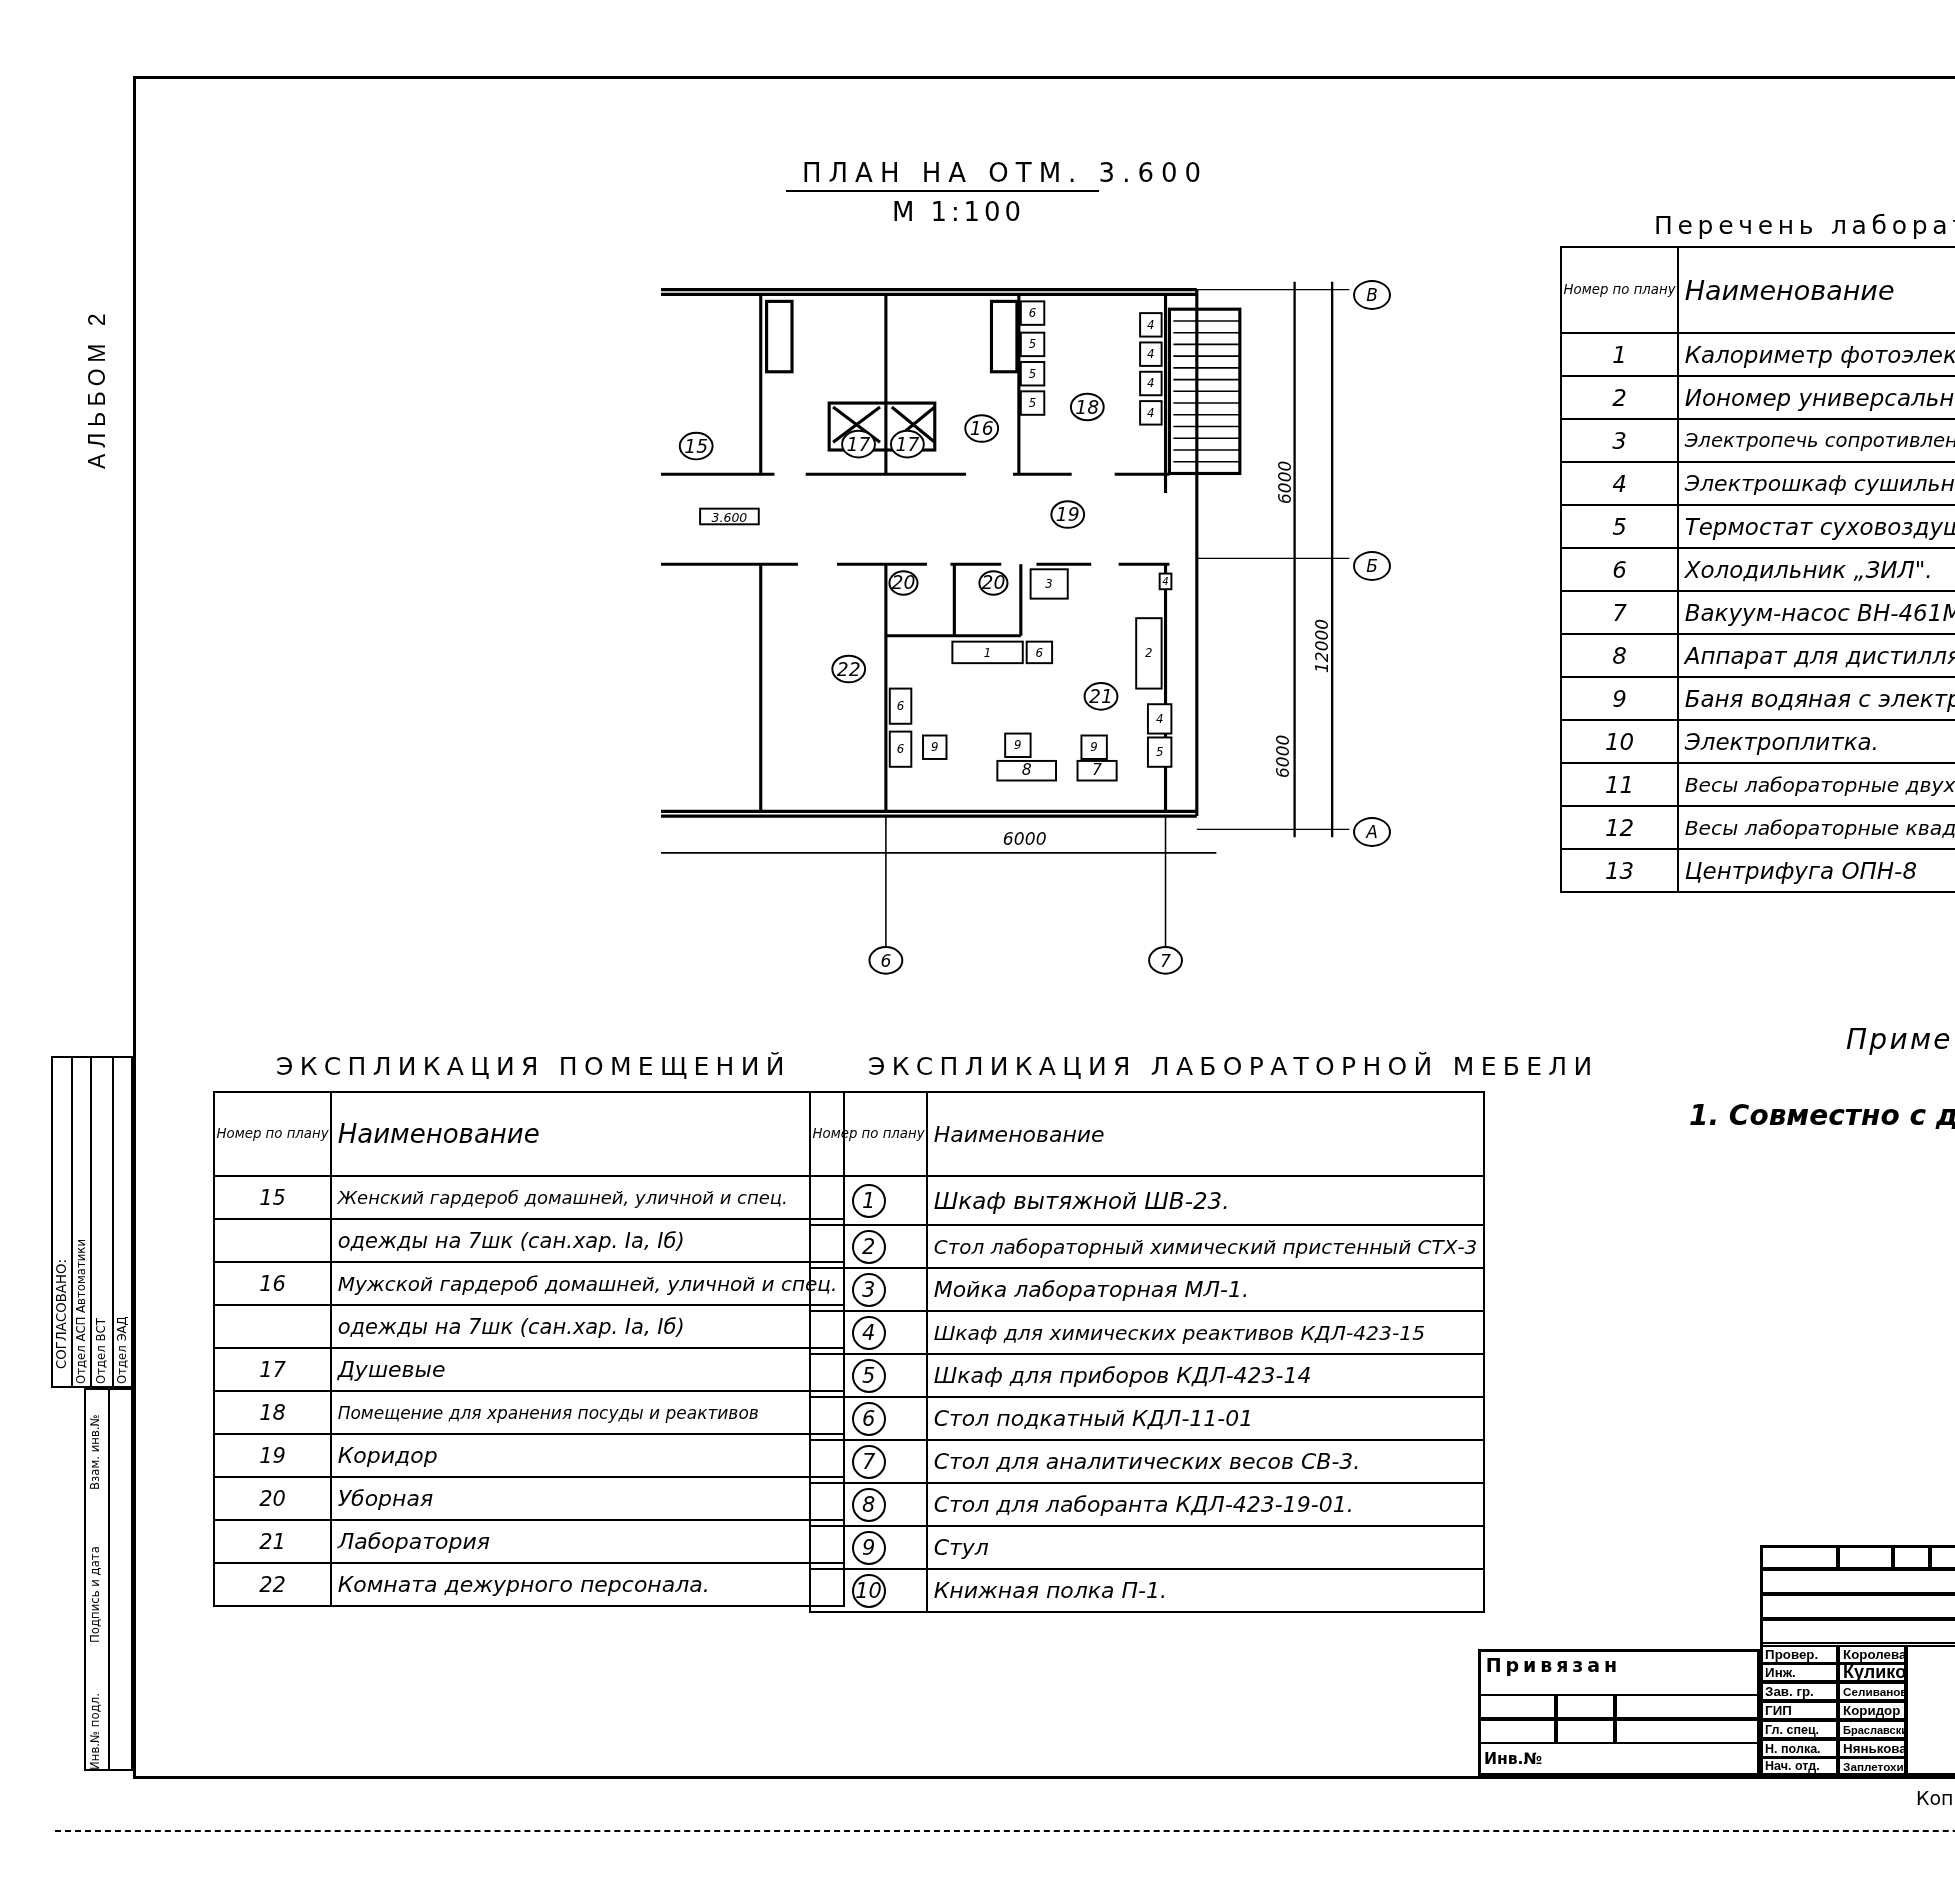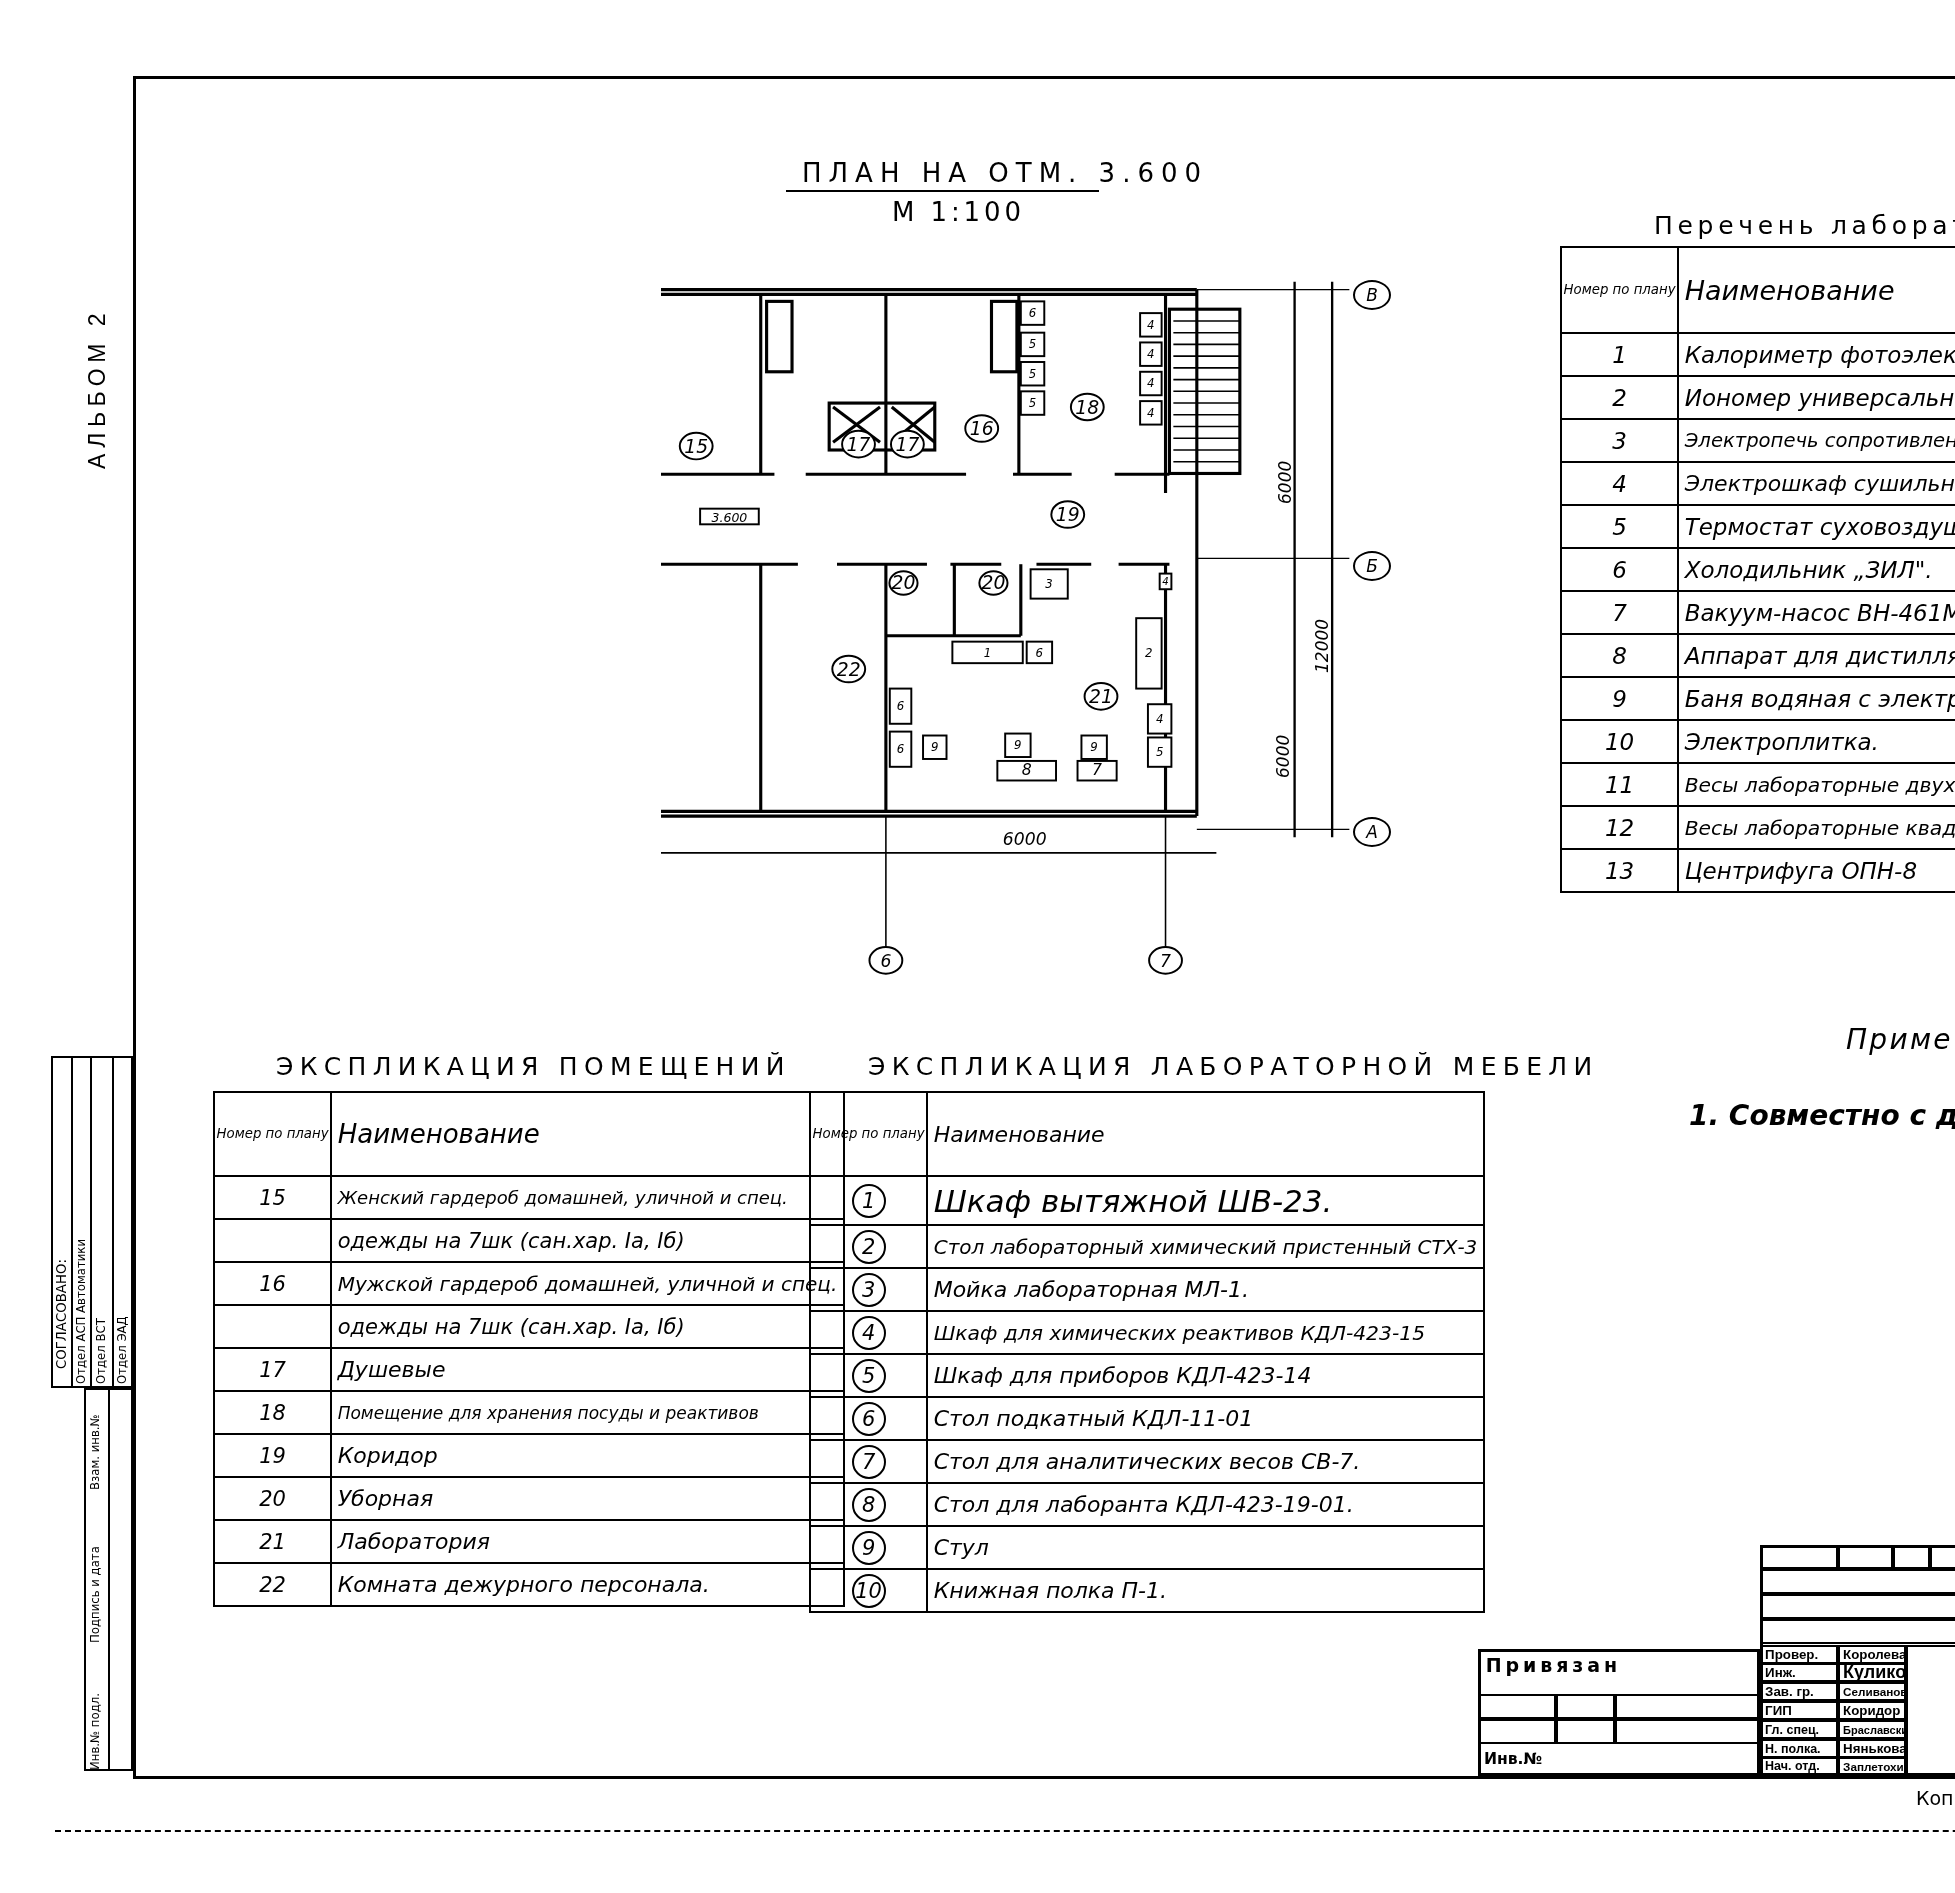--- a/index.html
+++ b/index.html
@@ -316,21 +316,21 @@
 
 <div class="tbl-title" style="left:868px; top:1052px;">ЭКСПЛИКАЦИЯ ЛАБОРАТОРНОЙ МЕБЕЛИ</div>
 <table class="spec" style="left:809px; top:1091px; width:622px;">
   <tbody>
       <tr style="height:84px;">
     <td class="hdrnum" style="width:37px;">Номер по плану</td>
     <td class="hdr" style="font-size:22px; font-style:italic;">Наименование</td>
   </tr>
   <tr style="height:49px;">
         <td class="num"><span class="circ">1</span></td>
-        <td style="font-size:31px;">Шкаф вытяжной ШВ-23.</td>
+        <td style="font-size:23px;">Шкаф вытяжной ШВ-23.</td>
       </tr>
   <tr style="height:43px;">
         <td class="num"><span class="circ">2</span></td>
         <td style="font-size:20px;text-align:center;">Стол лабораторный химический пристенный СТХ-3</td>
       </tr>
   <tr style="height:43px;">
         <td class="num"><span class="circ">3</span></td>
         <td style="font-size:22px;">Мойка лабораторная МЛ-1.</td>
       </tr>
   <tr style="height:43px;">
@@ -340,21 +340,21 @@
   <tr style="height:43px;">
         <td class="num"><span class="circ">5</span></td>
         <td style="font-size:22px;">Шкаф для приборов КДЛ-423-14</td>
       </tr>
   <tr style="height:43px;">
         <td class="num"><span class="circ">6</span></td>
         <td style="font-size:22px;">Стол подкатный КДЛ-11-01</td>
       </tr>
   <tr style="height:43px;">
         <td class="num"><span class="circ">7</span></td>
-        <td style="font-size:22px;">Стол для аналитических весов СВ-7.</td>
+        <td style="font-size:22px;">Стол для аналитических весов СВ-3.</td>
       </tr>
   <tr style="height:43px;">
         <td class="num"><span class="circ">8</span></td>
         <td style="font-size:22px;">Стол для лаборанта КДЛ-423-19-01.</td>
       </tr>
   <tr style="height:43px;">
         <td class="num"><span class="circ">9</span></td>
         <td style="font-size:22px;margin-left:42px;">Стул</td>
       </tr>
   <tr style="height:43px;">

